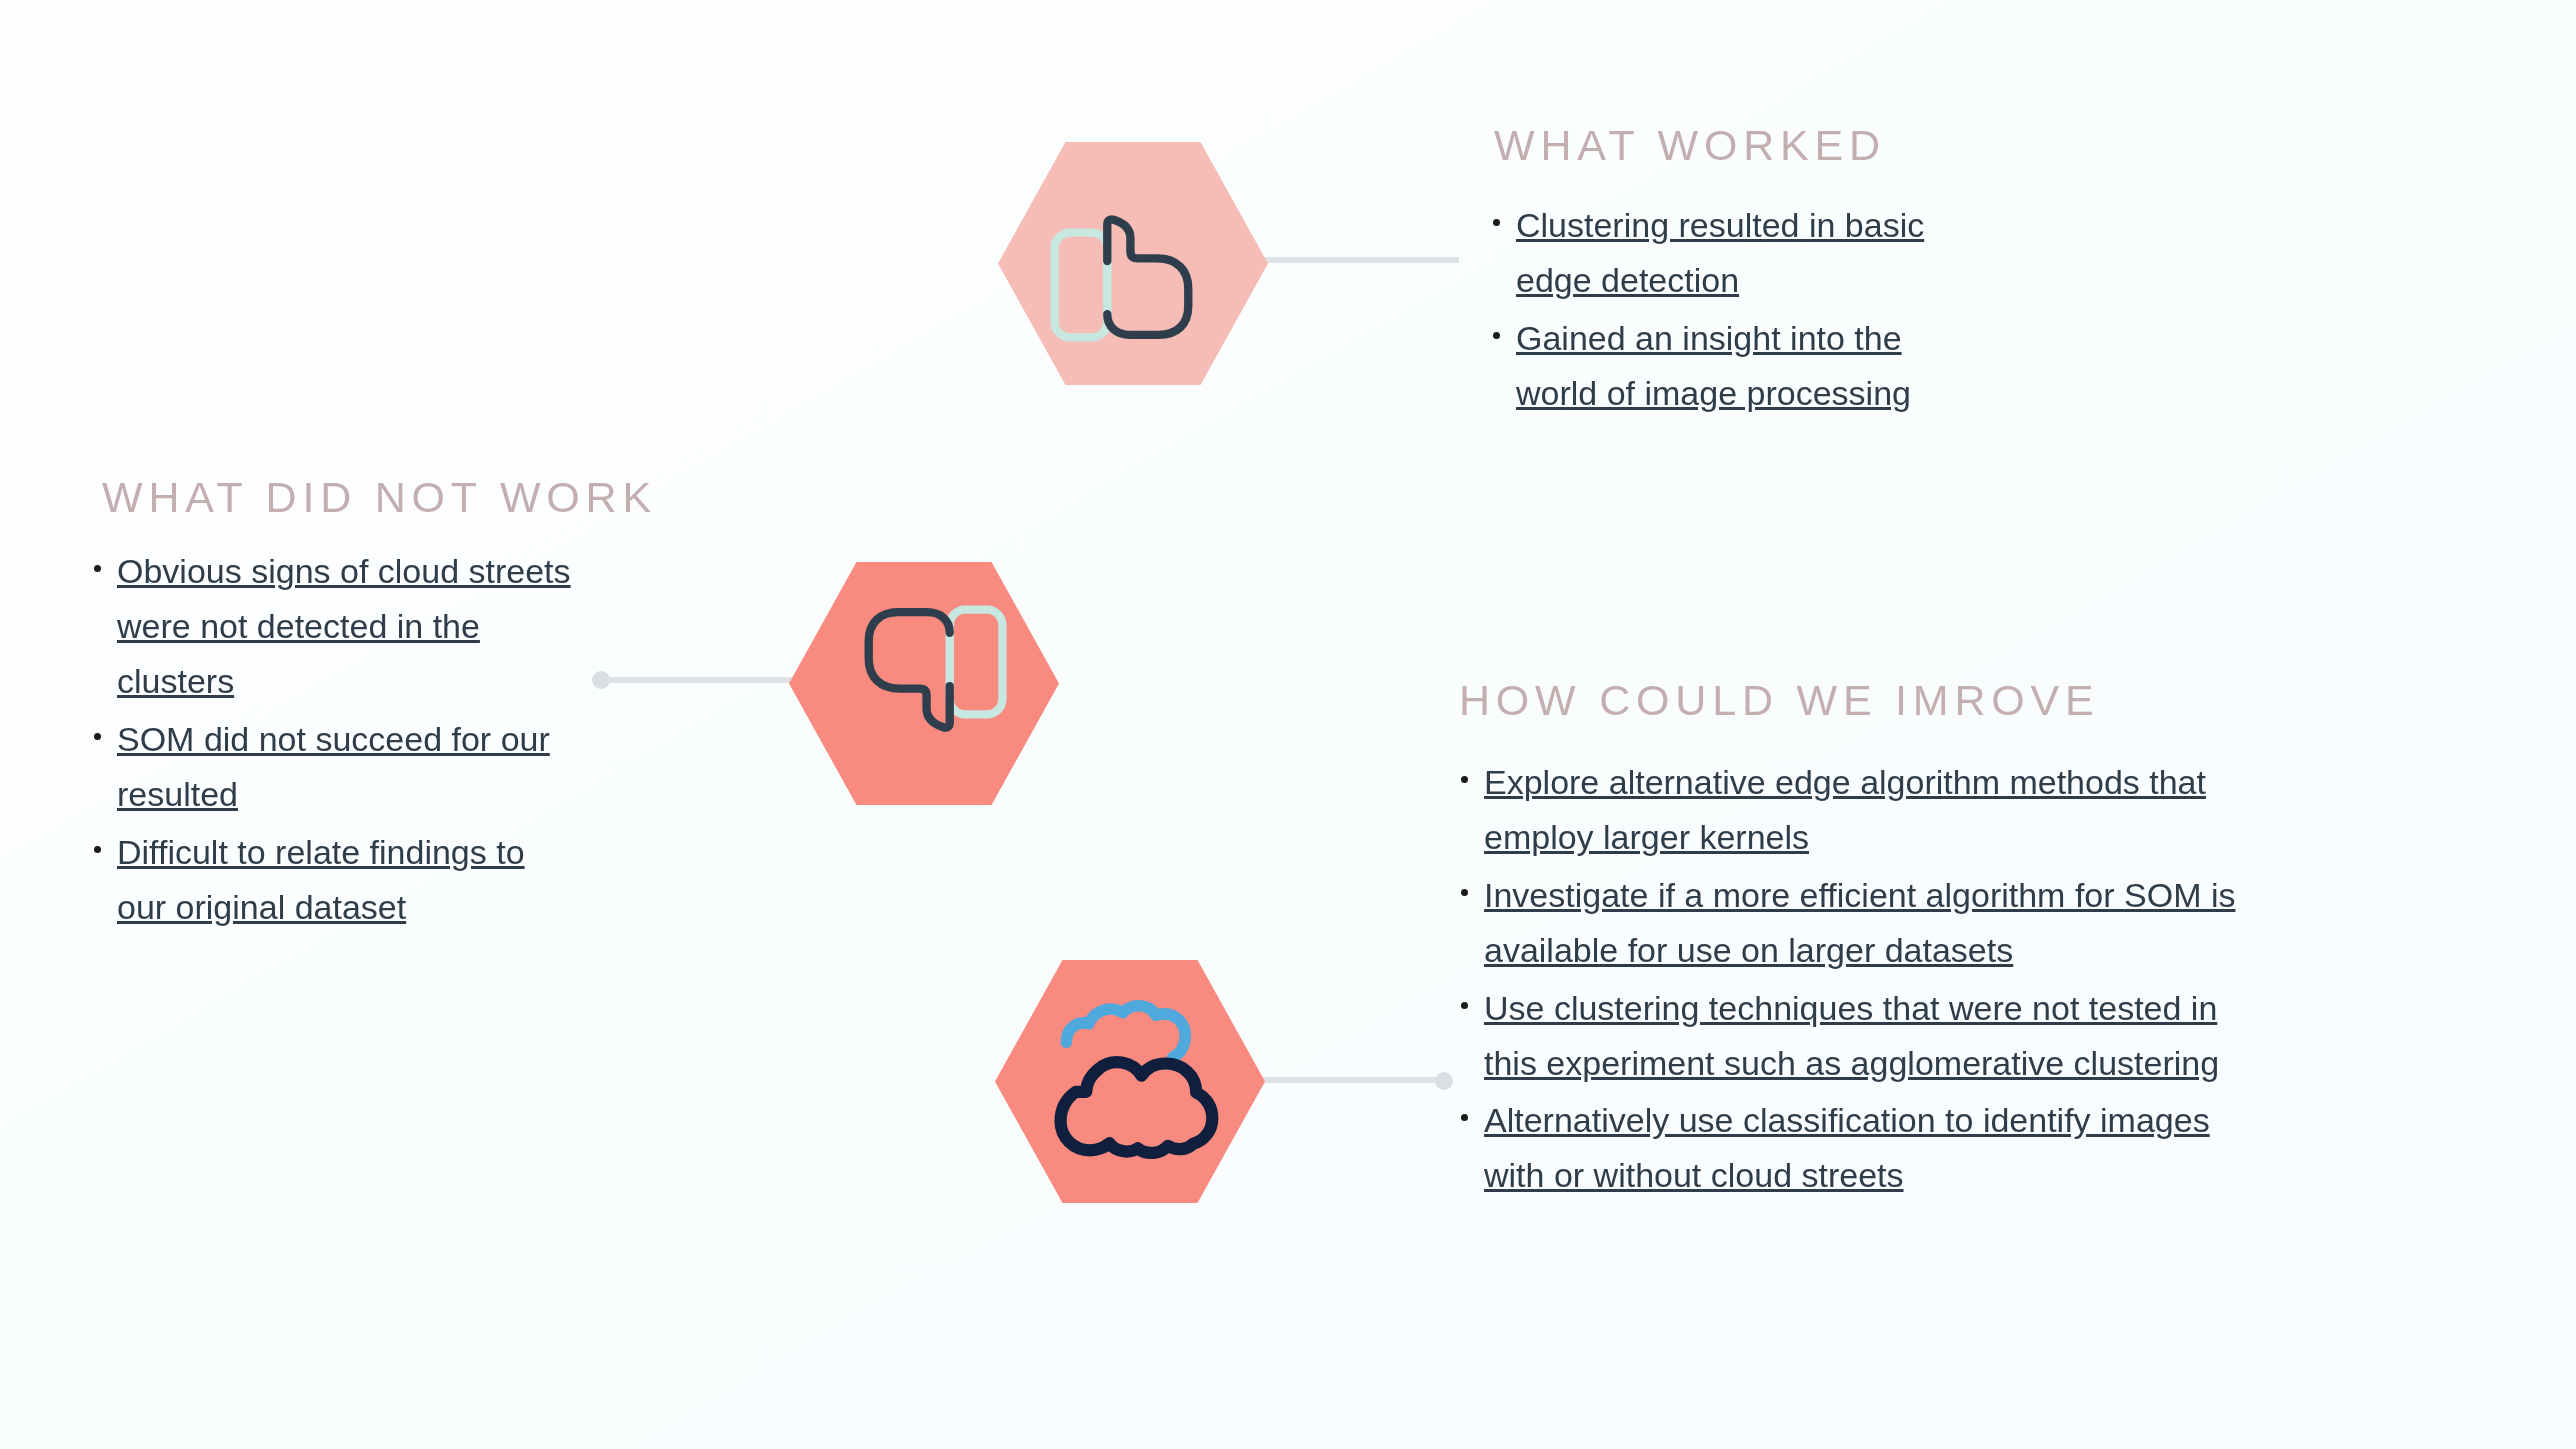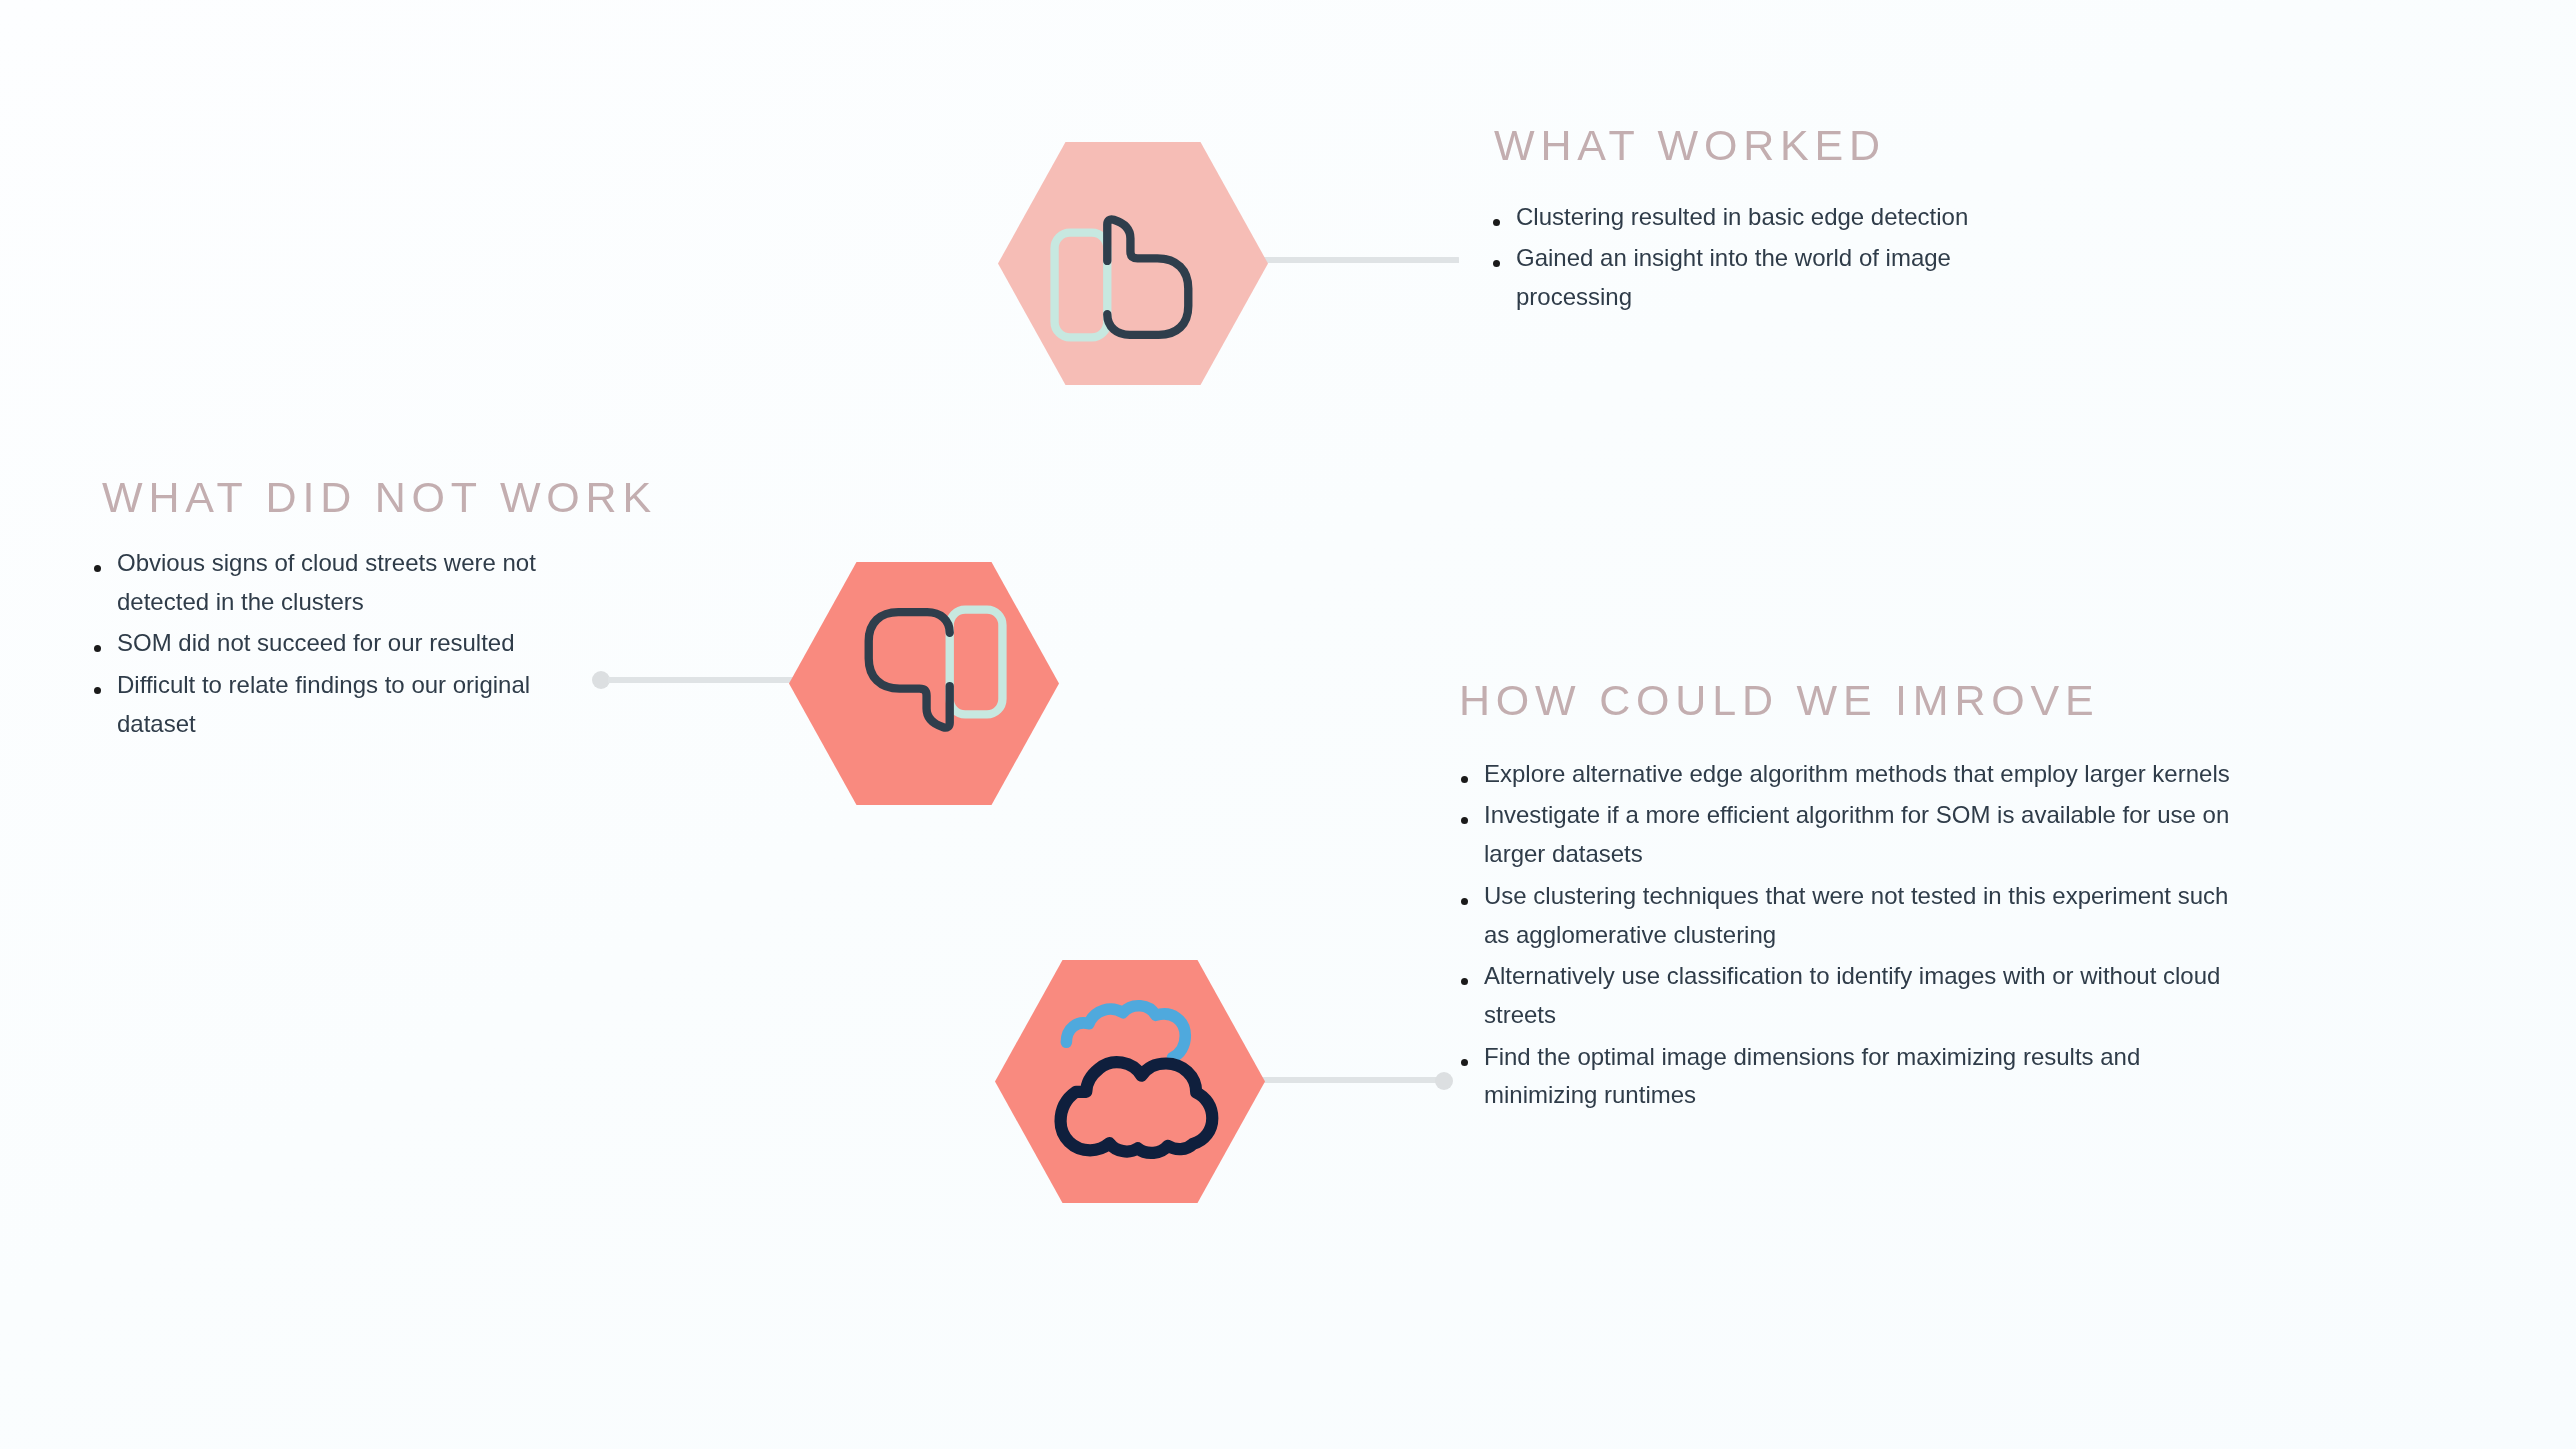--- a/index.html
+++ b/index.html
@@ -36,26 +36,27 @@
 
   
   ul.bullets {
     margin: 0;
     padding: 0;
     list-style: none;
   }
   ul.bullets > li {
     position: relative;
     color: #2f3c49;
-    font-size: 24px;
+    font-size: 34px;
     line-height: 1.62;
     padding-left: 35px;
     margin: 0 0 2.6px 0;
     font-weight: 400;
     font-family: "Liberation Sans", sans-serif;
+    text-decoration: underline;
   }
   ul.bullets > li::before {
     content: "";
     position: absolute;
     left: 11.6px;
     top: 21px;
     width: 7px;
     height: 7px;
     border-radius: 50%;
     background: #1a1a1a;
@@ -181,17 +182,16 @@
     </svg>
   </div>
 
   <div class="abs sec-title" style="left:1459px; top:679px;">HOW COULD WE IMROVE</div>
 
   <ul class="bullets abs" style="left:1449px; top:755px; width:811px;">
     <li>Explore alternative  edge algorithm methods that employ larger kernels</li>
     <li>Investigate if a more efficient algorithm for SOM is available for use on larger datasets</li>
     <li>Use clustering techniques that were not tested in this experiment such as agglomerative clustering</li>
     <li>Alternatively use classification to identify images with or without cloud streets</li>
-    <li>Find the optimal image dimensions for maximizing results and minimizing runtimes</li>
   </ul>
 
 </div>
 
 
 </body></html>

